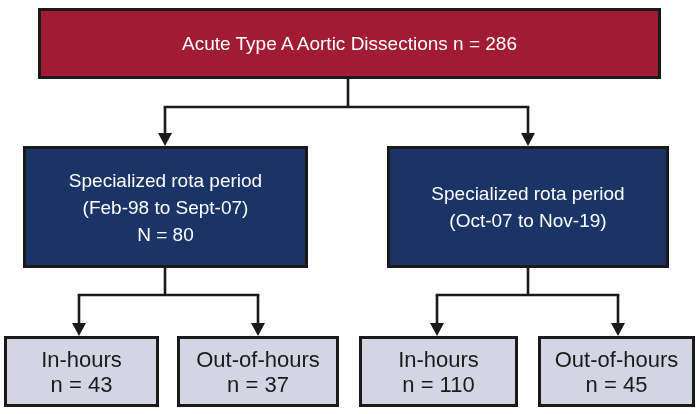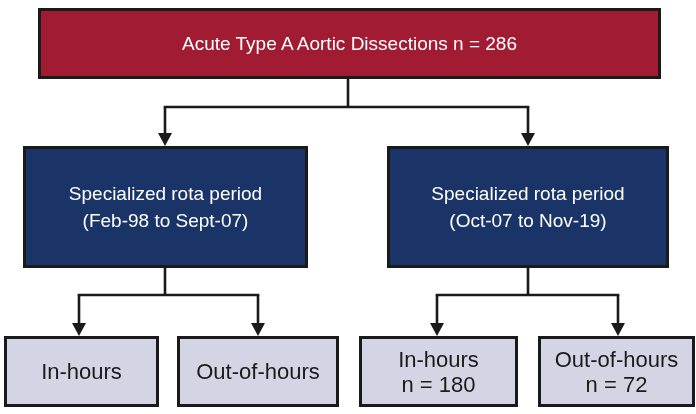--- a/index.html
+++ b/index.html
@@ -99,38 +99,41 @@
     </g>
   </svg>
 
   <div class="box root-box">
     <span class="line">Acute Type A Aortic Dissections n = 286</span>
   </div>
 
   <div class="box period-box left">
     <span class="line">Specialized rota period</span>
     <span class="line">(Feb-98 to Sept-07)</span>
+    <span class="line">N = 80</span>
   </div>
 
   <div class="box period-box right">
     <span class="line">Specialized rota period</span>
     <span class="line">(Oct-07 to Nov-19)</span>
   </div>
 
   <div class="box leaf-box l1">
     <span class="line">In-hours</span>
+    <span class="line">n = 43</span>
   </div>
 
   <div class="box leaf-box l2">
     <span class="line">Out-of-hours</span>
+    <span class="line">n = 37</span>
   </div>
 
   <div class="box leaf-box l3">
     <span class="line">In-hours</span>
-    <span class="line">n = 180</span>
+    <span class="line">n = 110</span>
   </div>
 
   <div class="box leaf-box l4">
     <span class="line">Out-of-hours</span>
-    <span class="line">n = 72</span>
+    <span class="line">n = 45</span>
   </div>
 
 </div>
 
 </body></html>

